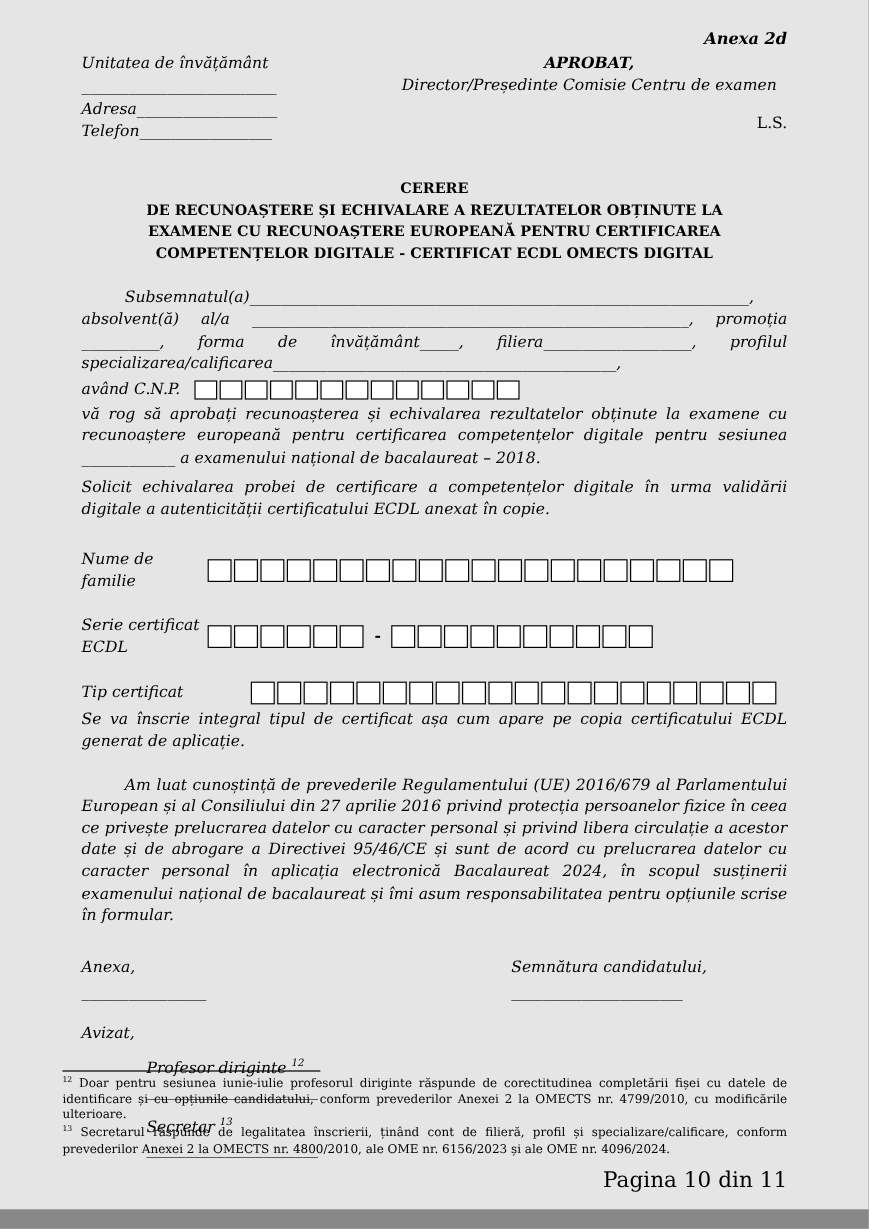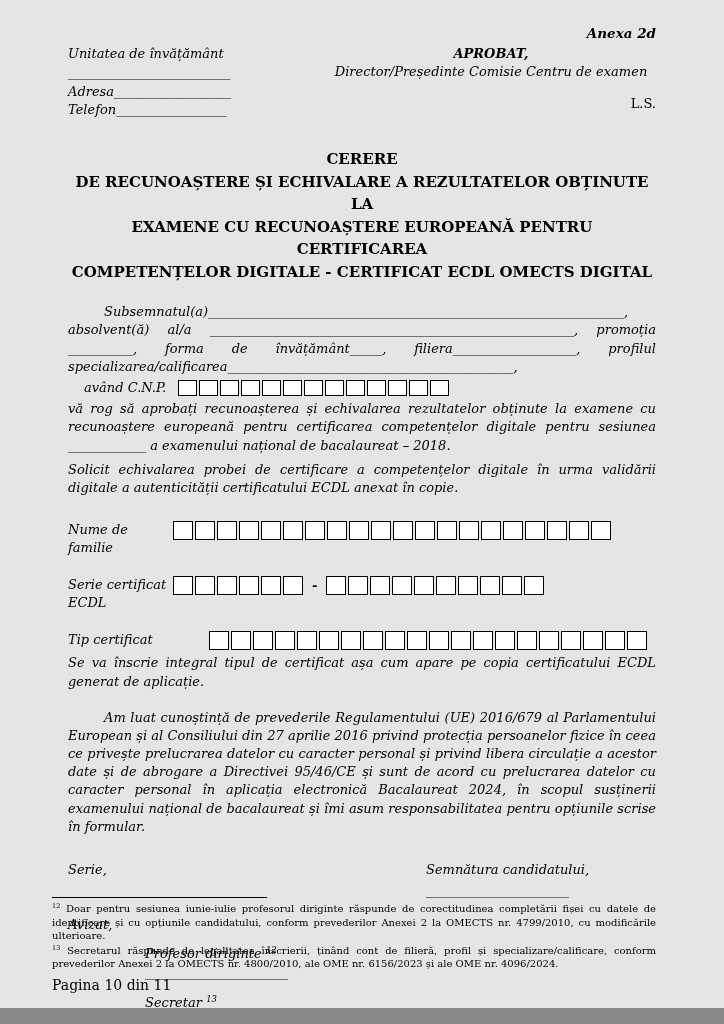--- a/index.html
+++ b/index.html
@@ -21,55 +21,55 @@
   .b  { font-weight: bold; }
 
   .annex { text-align: right; font-weight: bold; font-style: italic; font-size: 13.5px; }
 
   .header-row { display: flex; justify-content: space-between; margin-top: 2px; }
   .header-left  { width: 250px; }
   .header-left div { line-height: 1.45; }
   .header-right { width: 330px; text-align: center; }
   .header-right .ls { text-align: right; margin-top: 14px; }
 
-  .title { margin-top: 28px; text-align: center; font-weight: bold; font-size: 15px; line-height: 1.5; }
+  .title { margin-top: 28px; text-align: center; font-weight: bold; font-size: 12px; line-height: 1.5; }
 
   .body-block { margin-top: 20px; }
   .para { margin: 0; text-align: justify; font-style: italic; }
   .indent { text-indent: 36px; }
   .mt6 { margin-top: 6px; }
 
-  .cnp-row { display: flex; align-items: center; gap: 12px; margin: 3px 16px; }
+  .cnp-row { display: flex; align-items: center; gap: 12px; margin: 3px 0; }
   .boxes { display: flex; gap: 2px; }
   .box { width: 20px; height: 19px; border: 1px solid #000; flex: none; background: #fff; }
   .boxes.cnp .box { width: 19px; height: 16px; }
 
   .fields { margin-top: 24px; }
-  .field-row { display: flex; align-items: flex-start; margin-bottom: 20px; }
+  .field-row { display: flex; align-items: center; margin-bottom: 20px; }
   .field-label { width: 105px; flex: none; font-style: italic; line-height: 1.35; }
   .series-group { display: flex; align-items: center; }
   .series-dash { font-weight: bold; margin: 0 9px; }
   .type-note { margin: 2px 0 0 0; text-align: justify; font-style: italic; }
 
   .gdpr { margin-top: 18px; }
 
   .sig-row { display: flex; justify-content: space-between; margin-top: 24px; }
   .sig-col { line-height: 1.6; }
   .sig-col.right { width: 230px; }
   .avizat { margin-top: 14px; }
-  .officials { margin-left: 77px; margin-top: 10px; line-height: 1.5; }
+  .officials { margin-left: 54px; margin-top: 10px; line-height: 1.5; }
   .officials .line { margin-bottom: 10px; }
   .officials .label2 { margin-top: 10px; }
 
   sup { font-size: 0.65em; vertical-align: super; line-height: 0; }
 
   .footer { position: absolute; left: 52px; right: 68px; bottom: 12px; }
   .fn-sep { width: 215px; border-top: 1px solid #000; margin-bottom: 4px; }
   .fn { margin: 0 0 2px 0; font-size: 10px; line-height: 1.32; text-align: justify; }
-  .page-num { text-align: left; font-size: 14px; margin-top: 6px; }
+  .page-num { text-align: right; font-size: 18px; margin-top: 6px; }
 </style>
 </head>
 <body>
 
 <div class="page">
 
   <div class="annex">Anexa 2d</div>
 
   <div class="header-row">
     <div class="header-left">
@@ -197,21 +197,21 @@
           <div class="box"></div>
         </div>
     </div>
     <p class="type-note">Se va înscrie integral tipul de certificat așa cum apare pe copia certificatului ECDL generat de aplicație.</p>
   </div>
 
   <p class="para indent gdpr">Am luat cunoștință de prevederile Regulamentului (UE) 2016/679 al Parlamentului European și al Consiliului din 27 aprilie 2016 privind protecția persoanelor fizice în ceea ce privește prelucrarea datelor cu caracter personal și privind libera circulație a acestor date și de abrogare a Directivei 95/46/CE și sunt de acord cu prelucrarea datelor cu caracter personal în aplicația electronică Bacalaureat 2024, în scopul susținerii examenului național de bacalaureat și îmi asum responsabilitatea pentru opțiunile scrise în formular.</p>
 
   <div class="sig-row">
     <div class="sig-col">
-      <div class="it">Serie,</div>
+      <div class="it">Anexa,</div>
       <div>________________</div>
     </div>
     <div class="sig-col right">
       <div class="it">Semnătura candidatului,</div>
       <div>______________________</div>
     </div>
   </div>
 
   <div class="it avizat">Avizat,</div>
 

